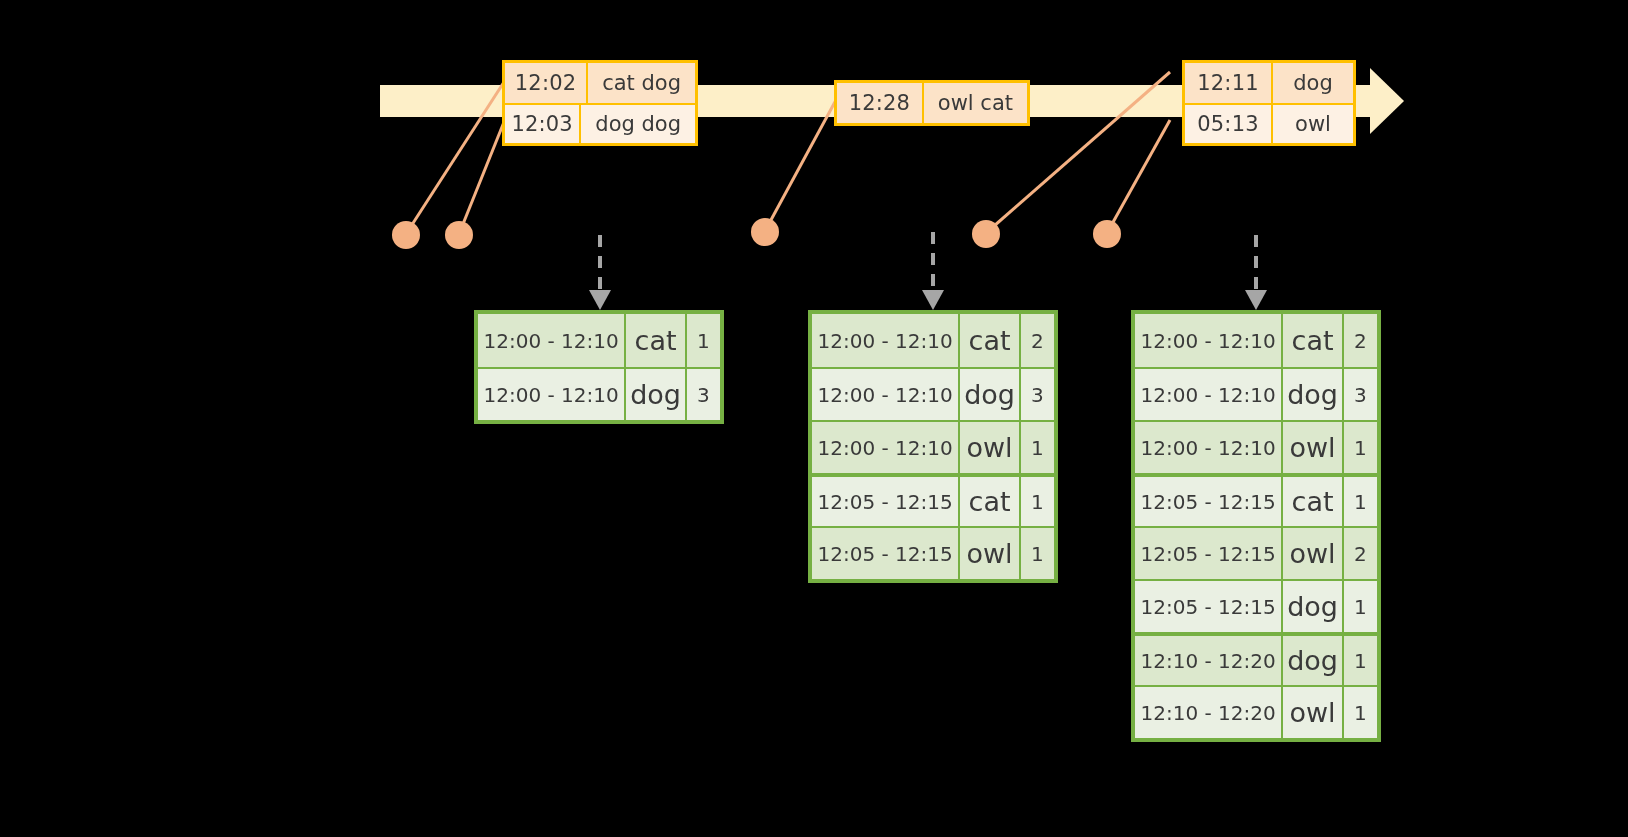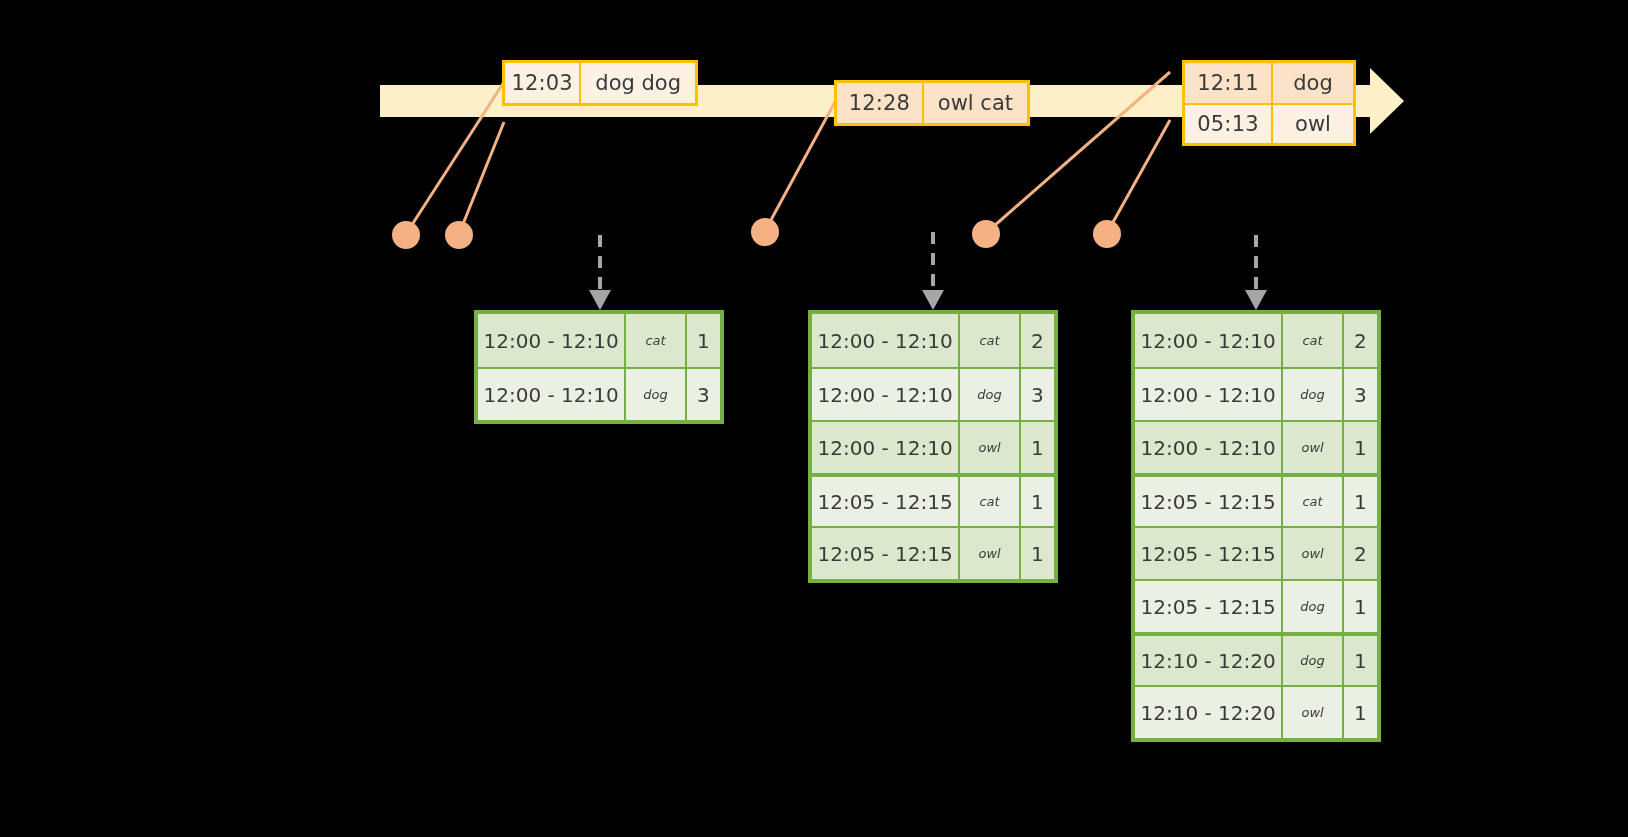--- a/index.html
+++ b/index.html
@@ -95,23 +95,22 @@
     color: #3a3a3a;
     white-space: nowrap;
   }
   .c-key {
     width: 62px;
     box-sizing: border-box;
     border-right: 2px solid #76B043;
     display: flex;
     align-items: center;
     justify-content: center;
-    font-size: 13px;
-    color: #3a3a3a;
-    font-style: italic;
+    font-size: 27px;
+    color: #3a3a3a;
   }
   .c-count {
     width: 34px;
     box-sizing: border-box;
     display: flex;
     align-items: center;
     justify-content: center;
     font-size: 20px;
     color: #3a3a3a;
   }
@@ -154,20 +153,24 @@
         <polygon points="922,290 944,290 933,310" stroke="none"></polygon>
       </g>
       <g>
         <line x1="1256" y1="235" x2="1256" y2="292" stroke-dasharray="12 9"></line>
         <polygon points="1245,290 1267,290 1256,310" stroke="none"></polygon>
       </g>
     </g>
   </svg>
 
   <div class="event-box" style="left:502px; top:60px; width:196px;">
+    <div class="event-row shade-a">
+      <div class="event-time">12:02</div>
+      <div class="event-value">cat dog</div>
+    </div>
     <div class="event-row shade-b">
       <div class="event-time">12:03</div>
       <div class="event-value">dog dog</div>
     </div>
   </div>
 
   <div class="event-box" style="left:834px; top:80px; width:196px;">
     <div class="event-row shade-a">
       <div class="event-time">12:28</div>
       <div class="event-value">owl cat</div>

